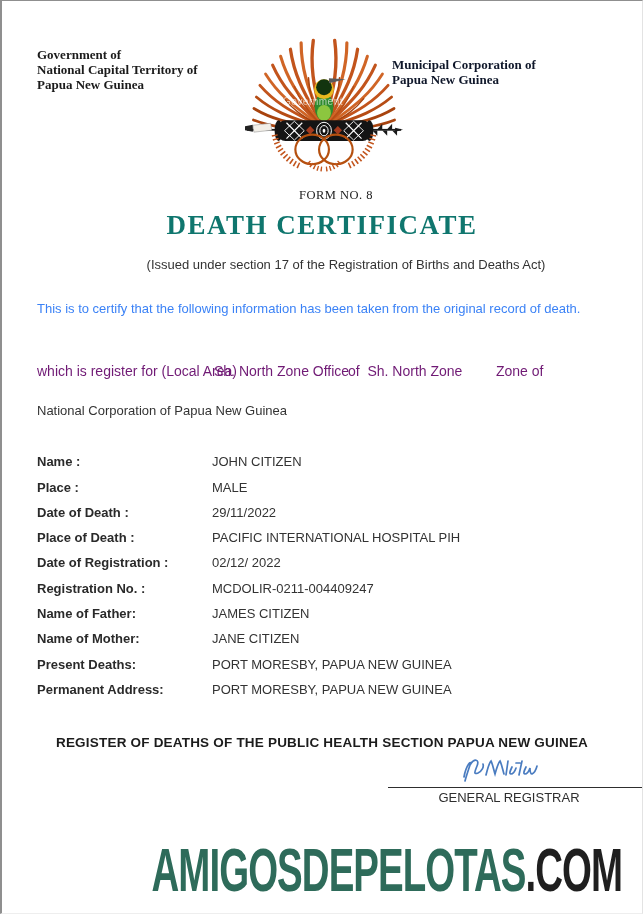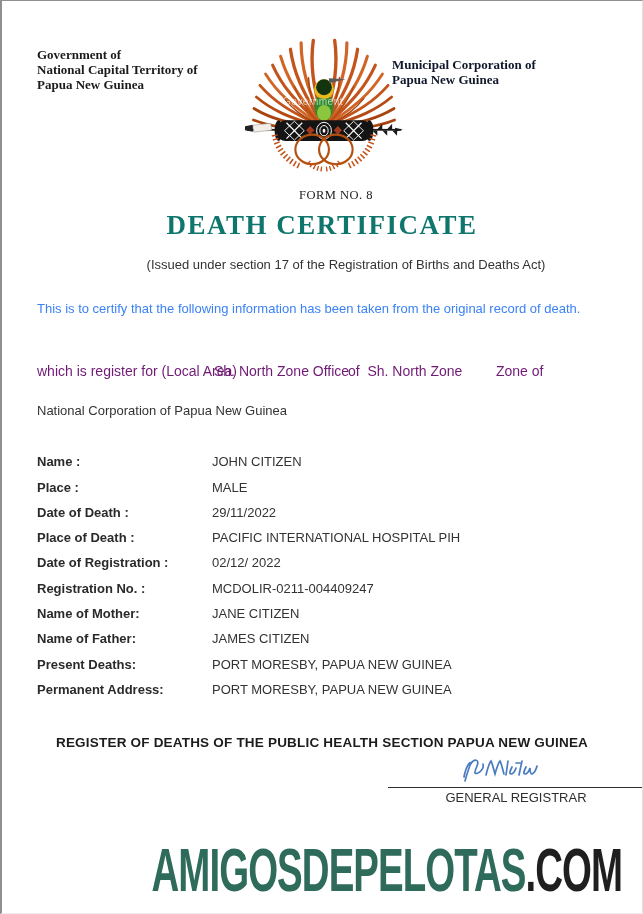--- a/index.html
+++ b/index.html
@@ -52,21 +52,21 @@
   .field-row { display:flex; height:25.3px; align-items:flex-end; padding-top:3px; }
   .field-label { width:175px; font-size:13px; font-weight:bold; color:#2a2a2a; }
   .field-value { font-size:13px; color:#333; }
   .register-heading {
     position:absolute; left:0; top:734px; width:100%; text-align:center;
     font-size:13.5px; font-weight:bold; color:#1c1c1c; letter-spacing:0.2px;
   }
   .sig-block { position:absolute; left:386px; top:750px; width:255px; }
   .sig-scribble { position:absolute; left:68px; top:2px; }
   .sig-line { position:absolute; left:0; top:36px; width:255px; border-top:1.5px solid #2e2e2e; }
-  .sig-title { position:absolute; left:8px; top:39px; width:240px; text-align:center; font-size:13px; color:#2e2e2e; }
+  .sig-title { position:absolute; left:1px; top:39px; width:240px; text-align:center; font-size:13px; color:#2e2e2e; }
   .footer-mark {
     position:absolute; right:20px; top:838px; line-height:1;
     font-weight:bold; font-size:62px; letter-spacing:-1.5px;
     transform:scaleX(0.62); transform-origin:right top; white-space:nowrap;
   }
 </style>
 </head>
 <body>
 
 <div class="page">
@@ -194,26 +194,26 @@
     </div>
     <div class="field-row">
       <span class="field-label">Date of Registration :</span>
       <span class="field-value">02/12/ 2022</span>
     </div>
     <div class="field-row">
       <span class="field-label">Registration No. :</span>
       <span class="field-value">MCDOLIR-0211-004409247</span>
     </div>
     <div class="field-row">
+      <span class="field-label">Name of Father:</span>
+      <span class="field-value">JAMES CITIZEN</span>
+    </div>
+    <div class="field-row">
       <span class="field-label">Name of Mother:</span>
       <span class="field-value">JANE CITIZEN</span>
-    </div>
-    <div class="field-row">
-      <span class="field-label">Name of Father:</span>
-      <span class="field-value">JAMES CITIZEN</span>
     </div>
     <div class="field-row">
       <span class="field-label">Present Deaths:</span>
       <span class="field-value">PORT MORESBY, PAPUA NEW GUINEA</span>
     </div>
     <div class="field-row">
       <span class="field-label">Permanent Address:</span>
       <span class="field-value">PORT MORESBY, PAPUA NEW GUINEA</span>
     </div>
   </div>

